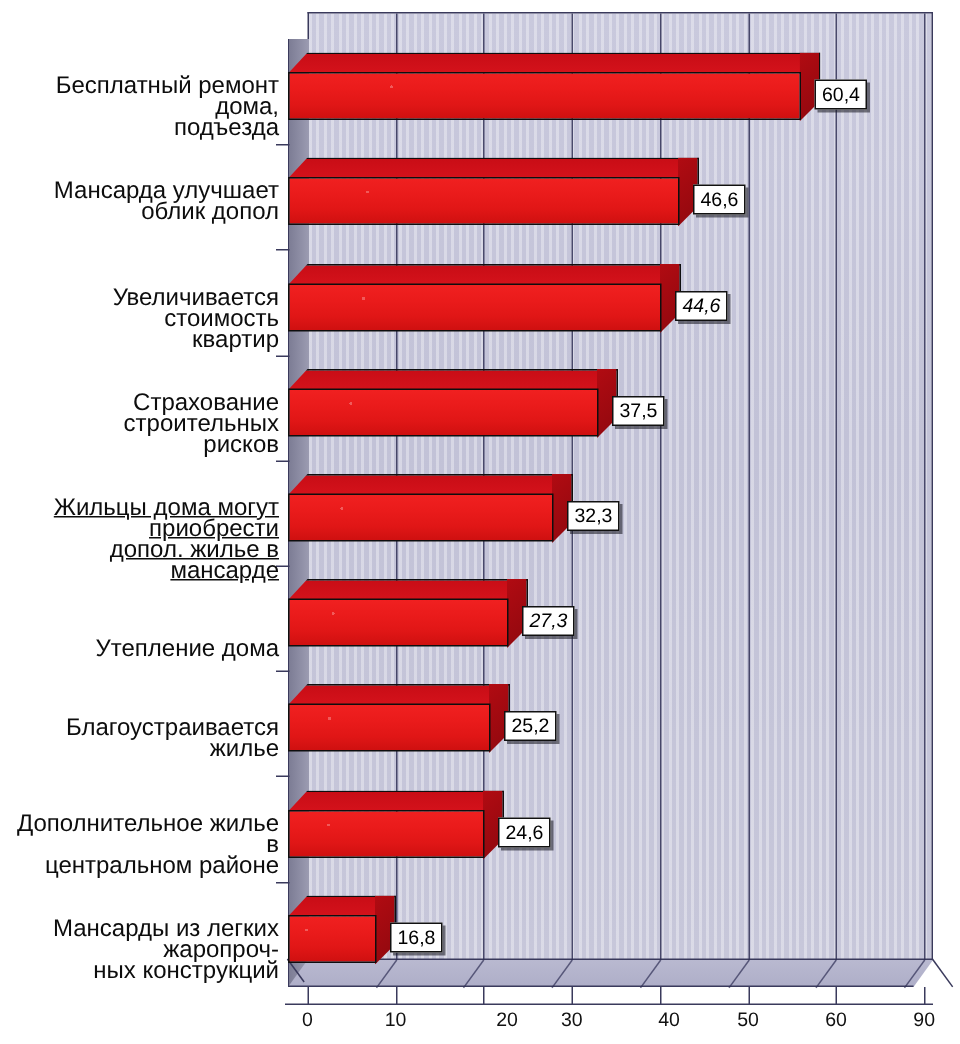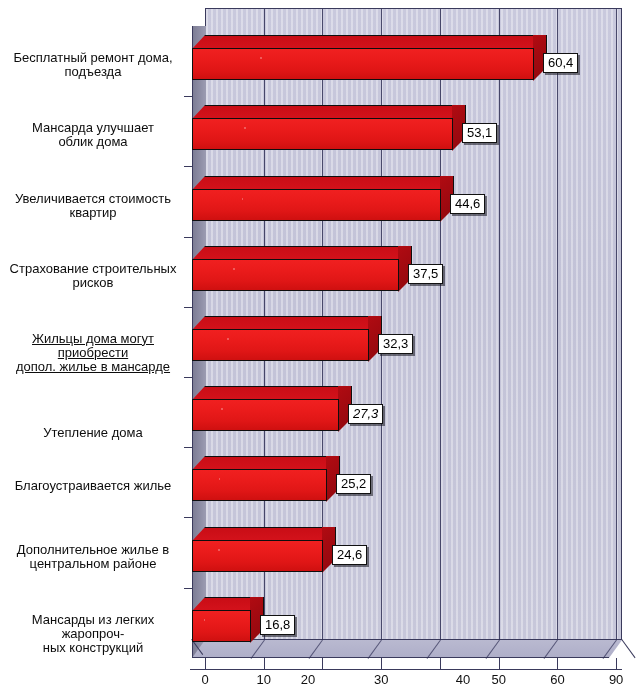--- a/index.html
+++ b/index.html
@@ -122,22 +122,22 @@
     width:40px; margin-left:-20px;
     text-align:center;
     font-size:13px;
     color:#111;
   }
 
   
   .cat-label {
     position:absolute;
     left:0; width:186px;
-    text-align:center;
-    font-size:13px;
+    text-align:right;
+    font-size:16px;
     line-height:14px;
     color:#0d0d0d;
     white-space:pre-line;
   }
 
   
   .bar {
     position:absolute;
   }
   .bar-front {
@@ -220,38 +220,38 @@
       <div class="ytick" style="top: 588px;"></div>
     </div>
 
   <div class="xaxis-line"></div>
   <div id="xaxis">
       <div class="xtick" style="left: 205px;"></div>
       <div class="xtick-label" style="left: 205px;">0</div>
       <div class="xtick" style="left: 263.732px;"></div>
       <div class="xtick-label" style="left: 263.732px;">10</div>
       <div class="xtick" style="left: 322.465px;"></div>
-      <div class="xtick-label" style="left: 308px;">20</div>
+      <div class="xtick-label" style="left: 338px;">20</div>
       <div class="xtick" style="left: 381.197px;"></div>
       <div class="xtick-label" style="left: 381.197px;">30</div>
       <div class="xtick" style="left: 439.93px;"></div>
-      <div class="xtick-label" style="left: 463px; text-align: center;">40</div>
+      <div class="xtick-label" style="left: 446px; text-align: center;">40</div>
       <div class="xtick" style="left: 498.662px;"></div>
       <div class="xtick-label" style="left: 498.662px;">50</div>
       <div class="xtick" style="left: 557.394px;"></div>
       <div class="xtick-label" style="left: 557.394px;">60</div>
       <div class="xtick" style="left: 616.127px;"></div>
       <div class="xtick-label" style="left: 616.127px;">90</div>
     </div>
 
   <div id="cat-labels">
       <div class="cat-label" style="top: 51.1px;">Бесплатный ремонт дома,
 подъезда</div>
       <div class="cat-label" style="top: 121.3px;">Мансарда улучшает
-облик дома</div>
+облик допол</div>
       <div class="cat-label" style="top: 191.5px;">Увеличивается стоимость
 квартир</div>
       <div class="cat-label" style="top: 261.7px;">Страхование строительных
 рисков</div>
       <div class="cat-label" style="top: 331.9px; text-decoration: underline;">Жильцы дома могут приобрести
 допол. жилье в мансарде</div>
       <div class="cat-label" style="top: 426px;">Утепление дома</div>
       <div class="cat-label" style="top: 479.3px;">Благоустраивается жилье</div>
       <div class="cat-label" style="top: 542.5px;">Дополнительное жилье в
 центральном районе</div>
@@ -263,27 +263,27 @@
         <div class="bar-top" style="width: 355px;"></div>
         <div class="bar-side" style="left: 341px;"></div>
         <div class="bar-front" style="width: 342px;"></div>
       </div>
       <div class="value-box" style="left: 543px; top: 53px;">60,4</div>
       <div class="bar" style="left: 192px; top: 105px; width: 274px; height: 46px;">
         <div class="bar-top" style="width: 274px;"></div>
         <div class="bar-side" style="left: 260px;"></div>
         <div class="bar-front" style="width: 261px;"></div>
       </div>
-      <div class="value-box" style="left: 462px; top: 123px;">53,1</div>
+      <div class="value-box" style="left: 462px; top: 123px;">46,6</div>
       <div class="bar" style="left: 192px; top: 176px; width: 262px; height: 46px;">
         <div class="bar-top" style="width: 262px;"></div>
         <div class="bar-side" style="left: 248px;"></div>
         <div class="bar-front" style="width: 249px;"></div>
       </div>
-      <div class="value-box" style="left: 450px; top: 194px;">44,6</div>
+      <div class="value-box" style="left: 450px; top: 194px; font-style: italic;">44,6</div>
       <div class="bar" style="left: 192px; top: 246px; width: 220px; height: 46px;">
         <div class="bar-top" style="width: 220px;"></div>
         <div class="bar-side" style="left: 206px;"></div>
         <div class="bar-front" style="width: 207px;"></div>
       </div>
       <div class="value-box" style="left: 408px; top: 264px; text-align: right;">37,5</div>
       <div class="bar" style="left: 192px; top: 316px; width: 190px; height: 46px;">
         <div class="bar-top" style="width: 190px;"></div>
         <div class="bar-side" style="left: 176px;"></div>
         <div class="bar-front" style="width: 177px;"></div>

